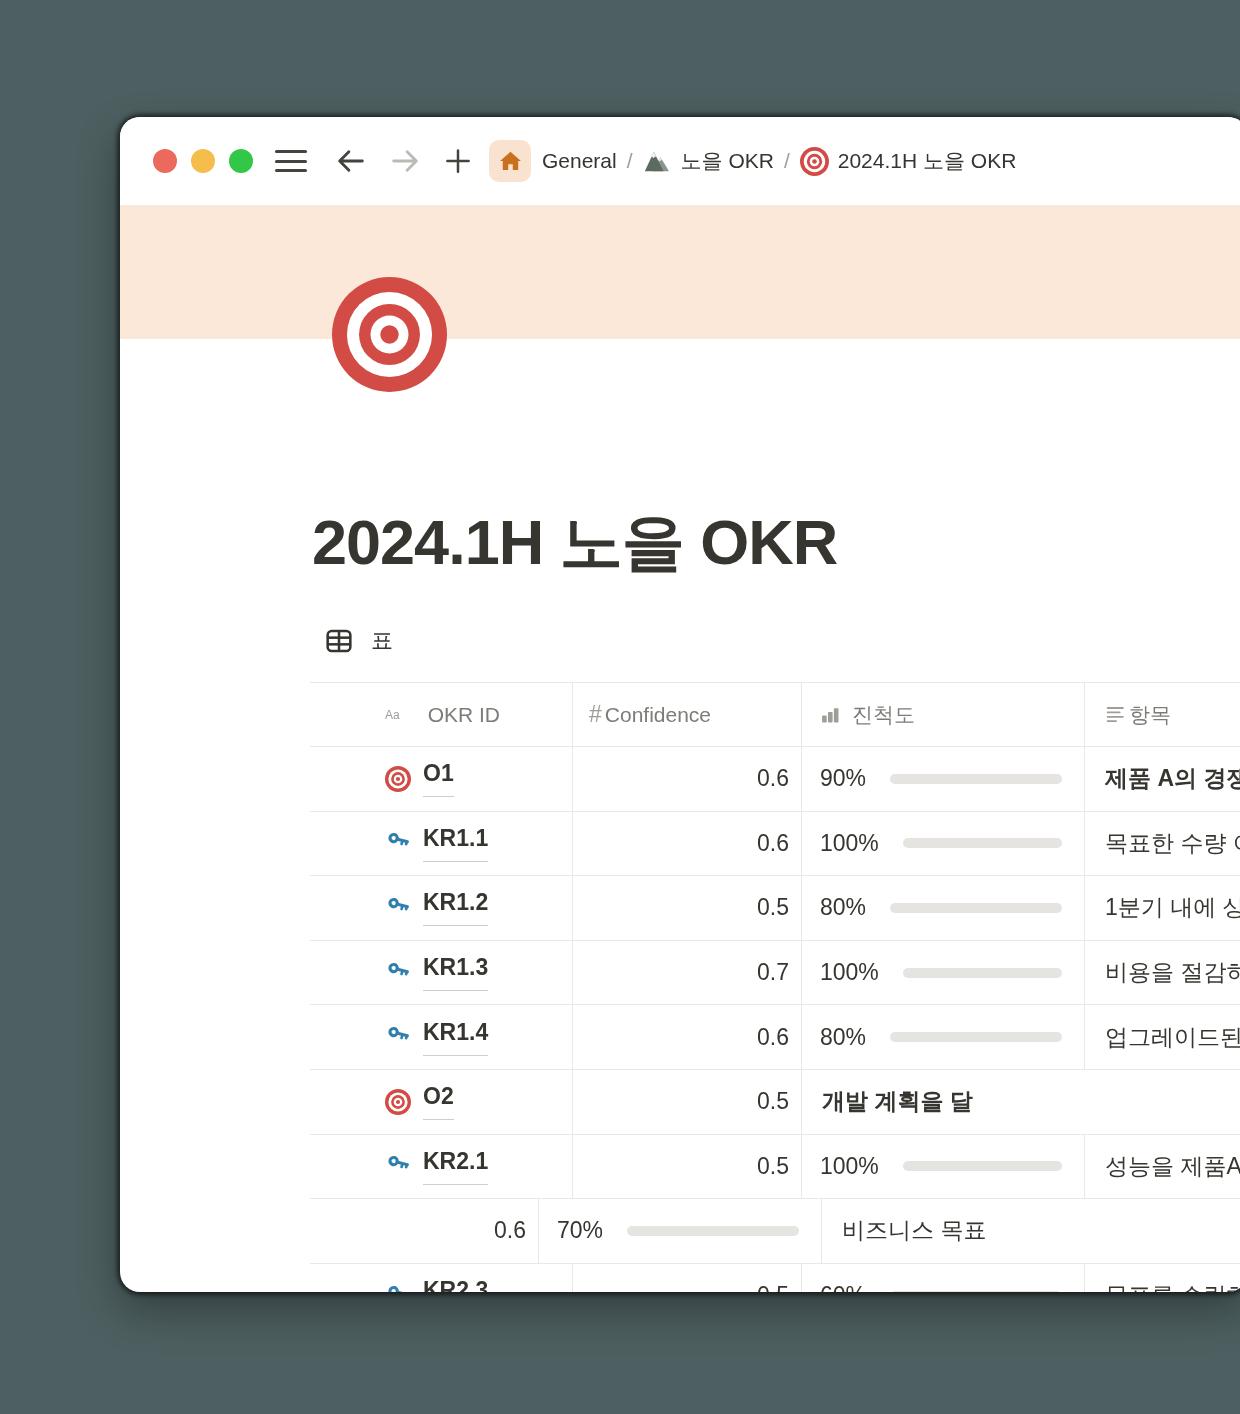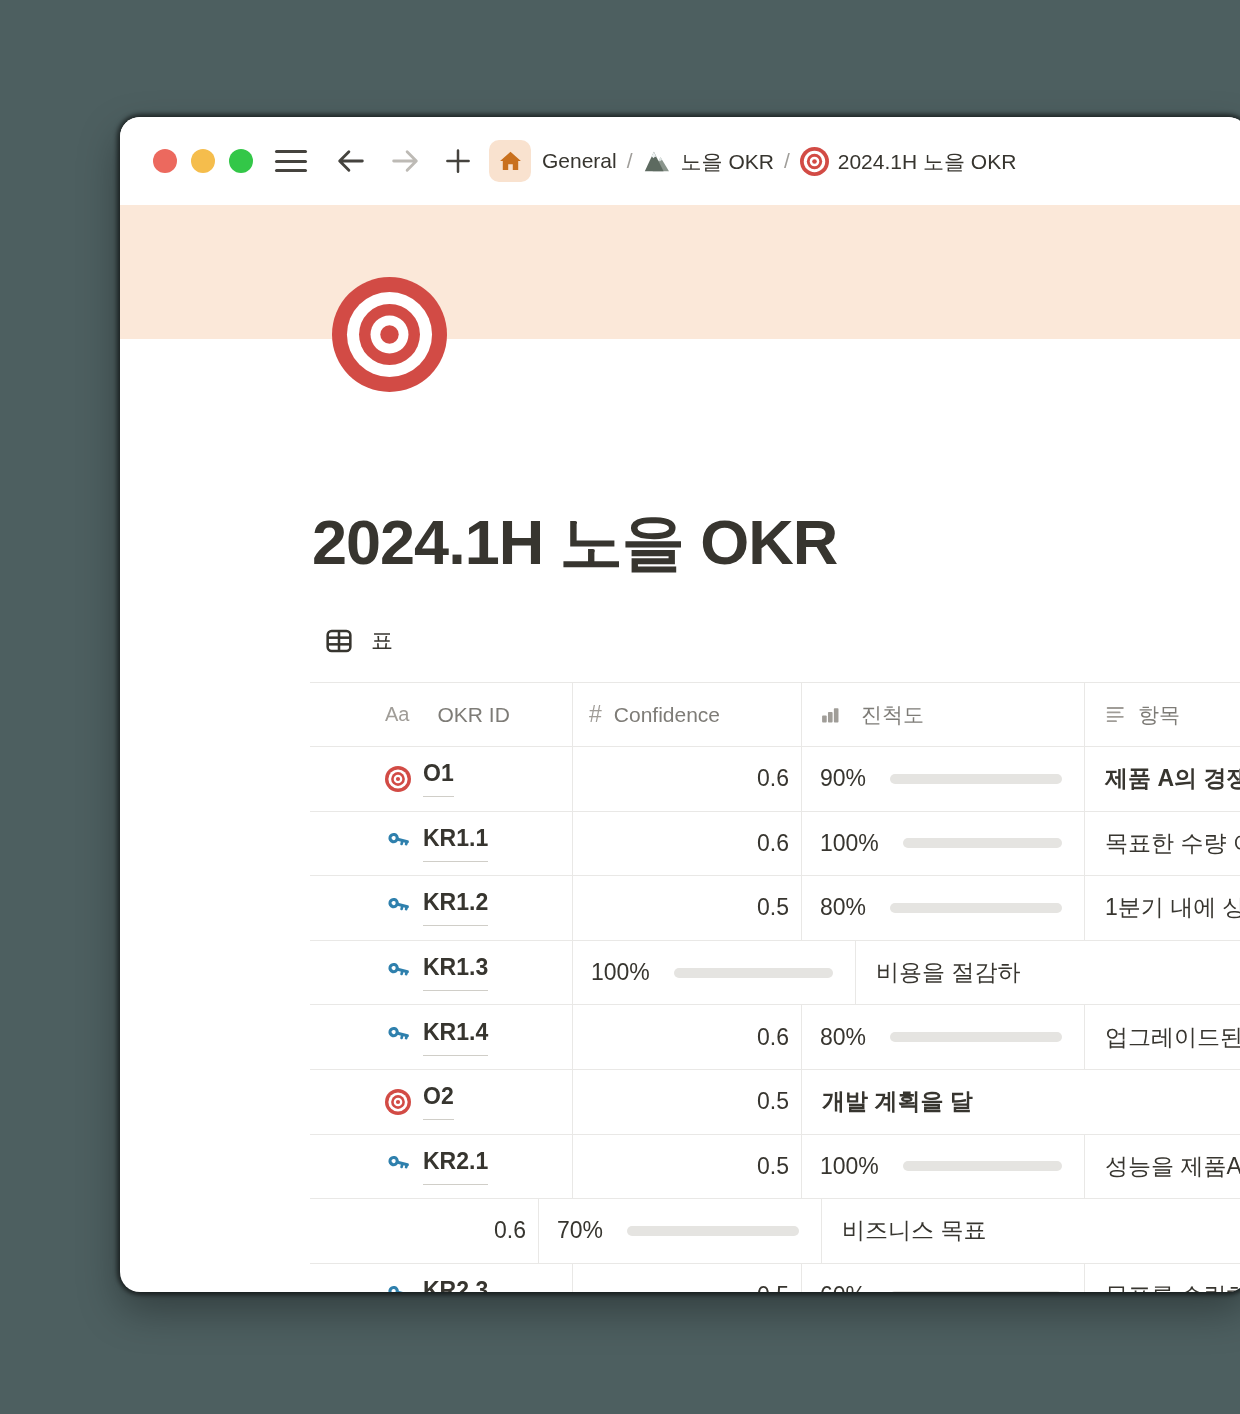--- a/index.html
+++ b/index.html
@@ -40,21 +40,21 @@
   .nav-arrow { width:36px; height:36px; }
   .back-btn { margin-left:26px; }
   .fwd-btn  { margin-left:18px; }
   .plus-btn { margin-left:18px; width:34px; height:34px; }
   .home-btn {
     margin-left:14px; width:42px; height:42px;
     background:#f9e2cf; border-radius:10px;
   }
 
   .breadcrumb { display:flex; align-items:center; margin-left:11px; font-size:21px; color:#37352f; }
-  .crumb { display:flex; align-items:flex-end; gap:9px; cursor:pointer; white-space:nowrap; }
+  .crumb { display:flex; align-items:center; gap:9px; cursor:pointer; white-space:nowrap; }
   .crumb-sep { color:#9f9d99; margin:0 10px; }
   .crumb-icon { width:29px; height:29px; display:inline-flex; }
 
   
   .cover-band {
     position:absolute; left:0; top:88px; right:0; height:134px;
     background:#fbe8d9;
   }
   .page-icon {
     position:absolute; left:212px; top:160px;
@@ -78,24 +78,24 @@
   .okr-table { position:absolute; left:190px; top:565px; right:0; }
   .t-row { display:flex; align-items:stretch; border-bottom:1px solid #e9e8e6; }
   .t-head { height:65px; border-top:1px solid #e9e8e6; color:#7e7c77; font-size:21px; }
   .t-body-row { height:64.6px; font-size:23px; }
   .cell { display:flex; align-items:center; min-width:0; }
   .c1 { width:263px; padding-left:75px; gap:12px; border-right:1px solid #e9e8e6; }
   .c2 { width:229px; justify-content:flex-end; padding-right:12px; border-right:1px solid #e9e8e6; }
   .c3 { width:283px; padding-left:18px; padding-right:22px; gap:24px; border-right:1px solid #e9e8e6; }
   .c4 { flex:1; padding-left:20px; white-space:nowrap; overflow:hidden; }
   .head-icon { color:#a09d98; display:inline-flex; align-items:center; }
-  .head-icon.aa { font-size:20px; letter-spacing:0;text-align:right; }
+  .head-icon.aa { font-size:12px; letter-spacing:0;text-align:right; }
   .head-icon.hash { font-size:23px; }
   .head-icon svg { width:21px; height:21px; }
-  .head-label { margin-left:12px; white-space:nowrap; }
+  .head-label { margin-left:3px; white-space:nowrap; }
 
   .row-icon { width:26px; height:26px; flex:none; display:inline-flex; }
   .okr-id {
     font-weight:600; color:#37352f;
     border-bottom:1.5px solid #d0cec8; padding-bottom:9px;
     cursor:pointer; white-space:nowrap;
   }
   .progress-label { white-space:nowrap; }
   .progress-track {
     flex:1; height:10px; border-radius:5px; background:#e5e4e1; overflow:hidden;
@@ -310,20 +310,21 @@
                   <circle cx="7" cy="8.6" r="4.8"></circle>
                   <circle cx="7" cy="8.6" r="1.9" fill="#fff"></circle>
                   <rect x="9.5" y="7.3" width="12" height="2.8" rx="1.3"></rect>
                   <rect x="14.2" y="8.6" width="2.5" height="4.6" rx="1.1"></rect>
                   <rect x="18.3" y="8.6" width="2.5" height="3.8" rx="1.1"></rect>
                 </g>
               </svg>
             </span>
       <span class="okr-id">KR1.3</span>
     </div>
+    <div class="cell c2">0.7</div>
     <div class="cell c3">
       <span class="progress-label">100%</span>
       <span class="progress-track">
         <span class="progress-fill" style="width: 100%;"></span>
       </span>
     </div>
     <div class="cell c4">비용을 절감하</div>
   </div>
 
   <div class="t-row t-body-row">

